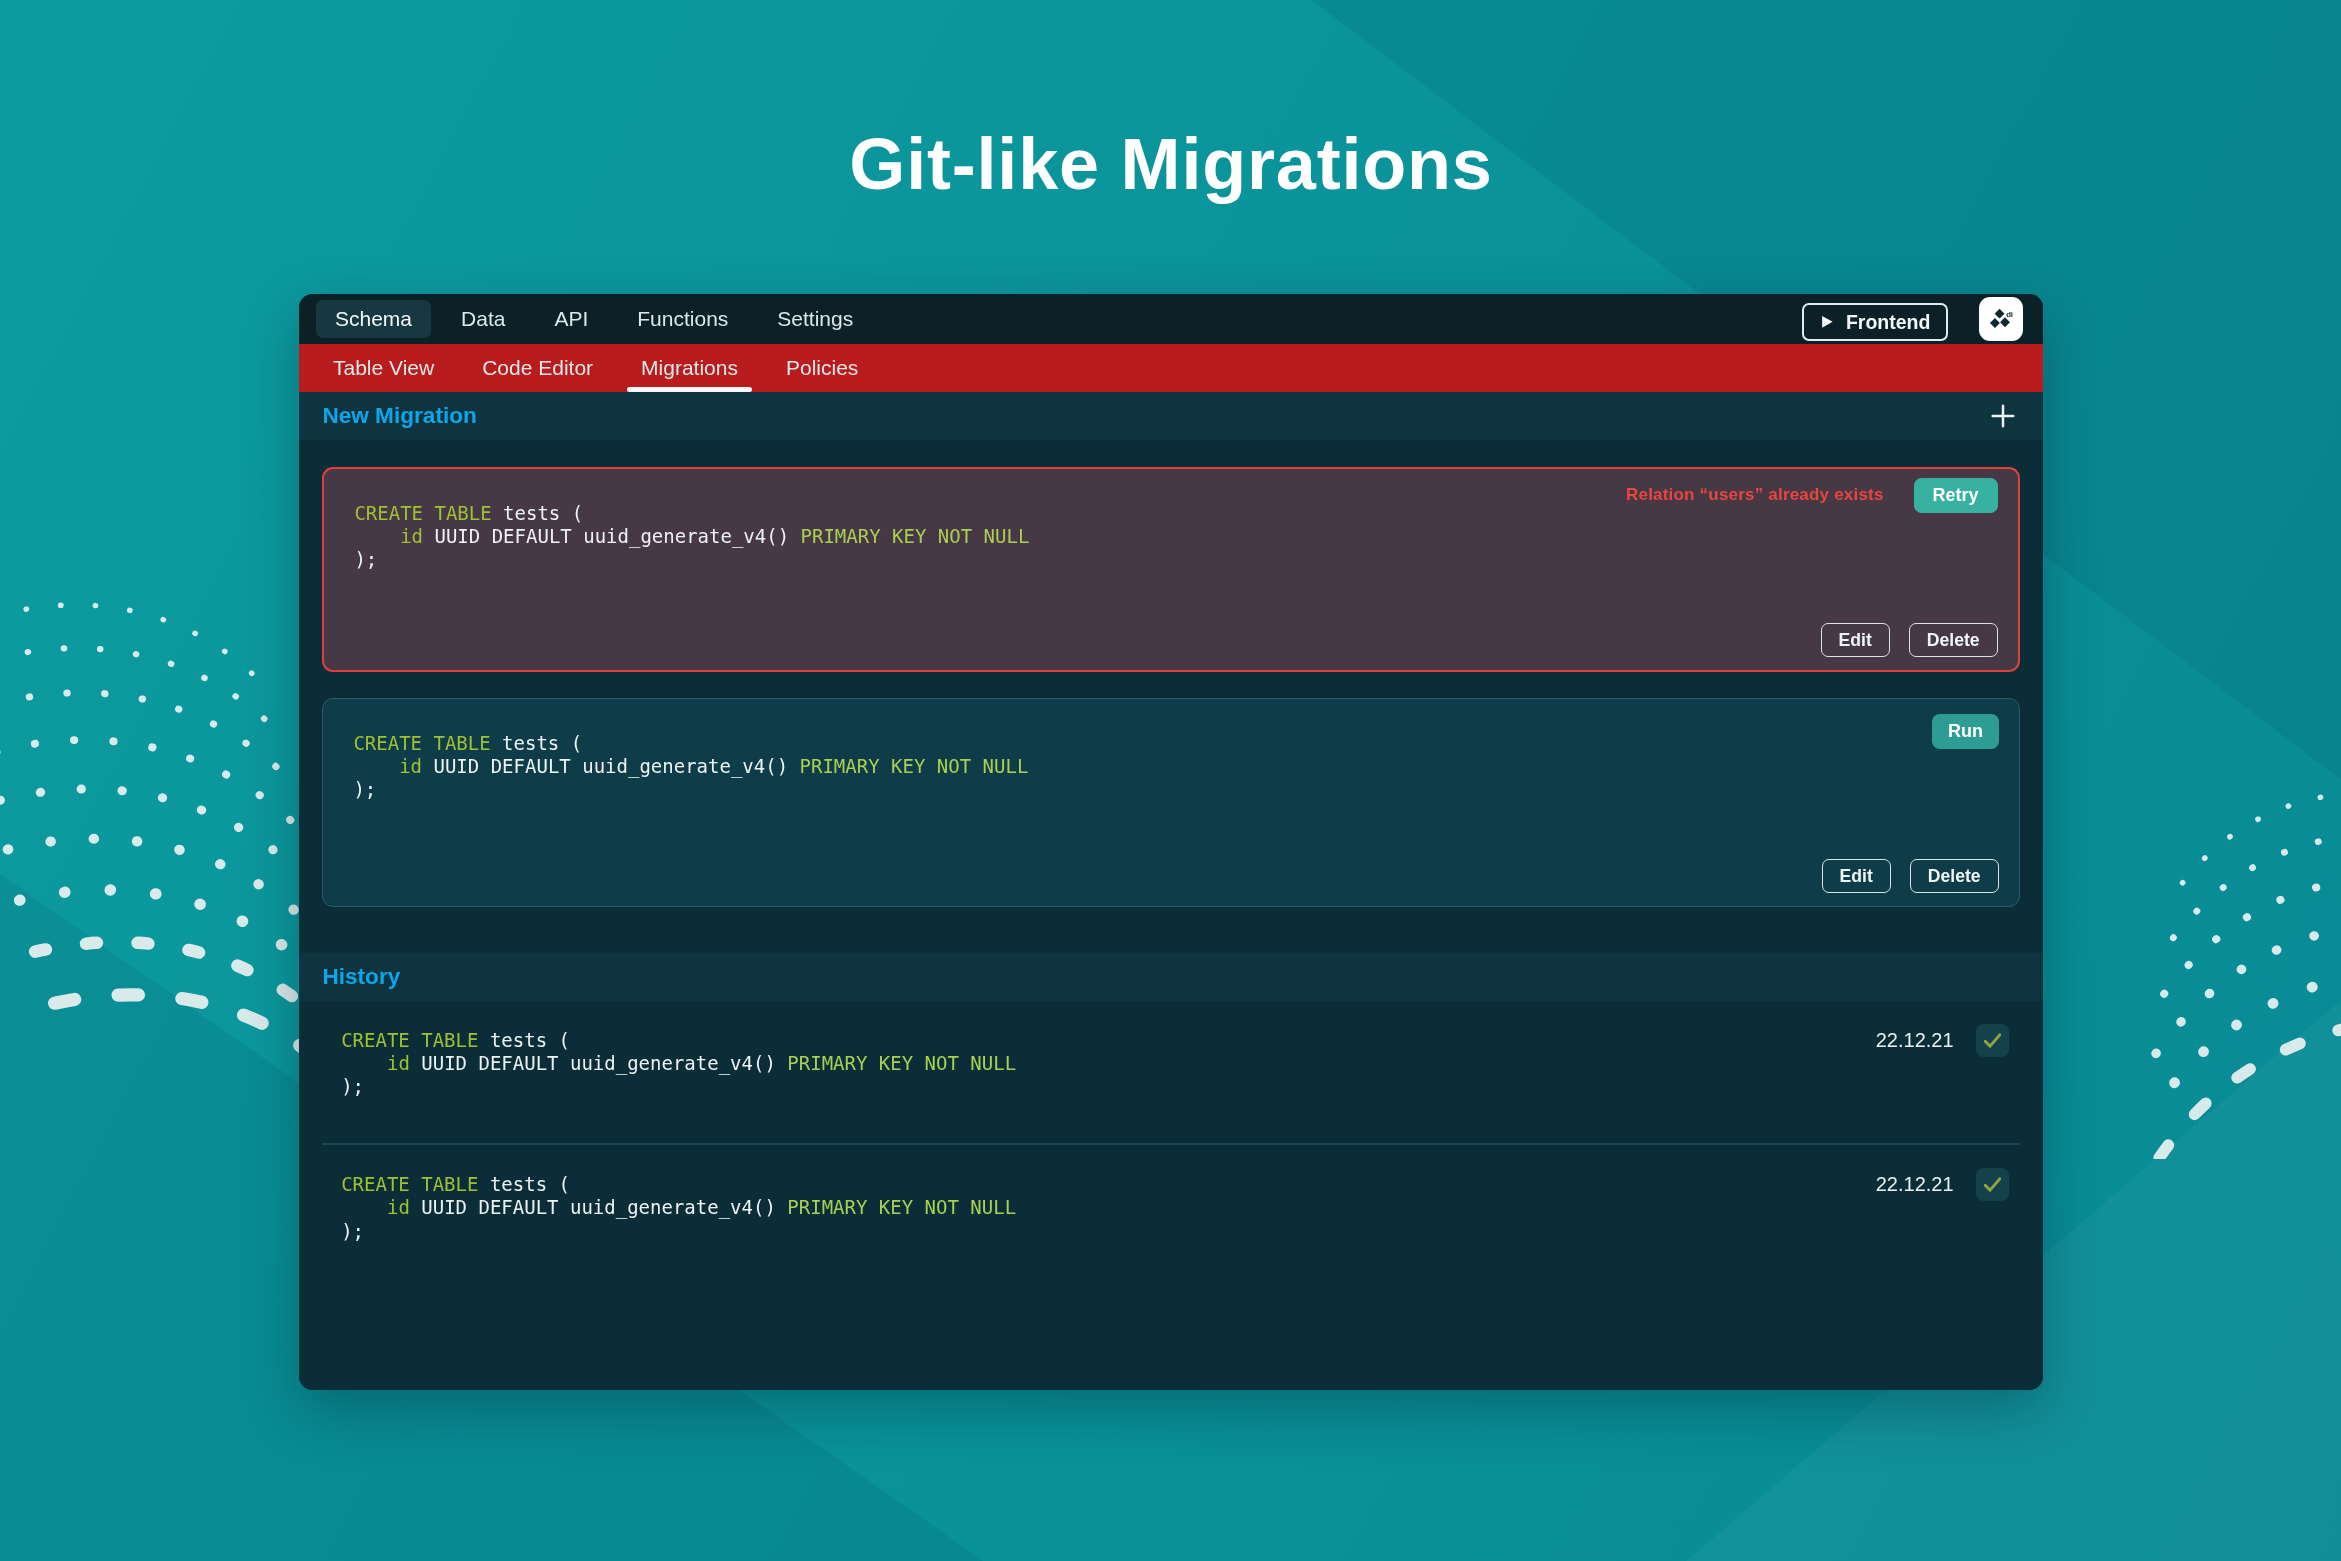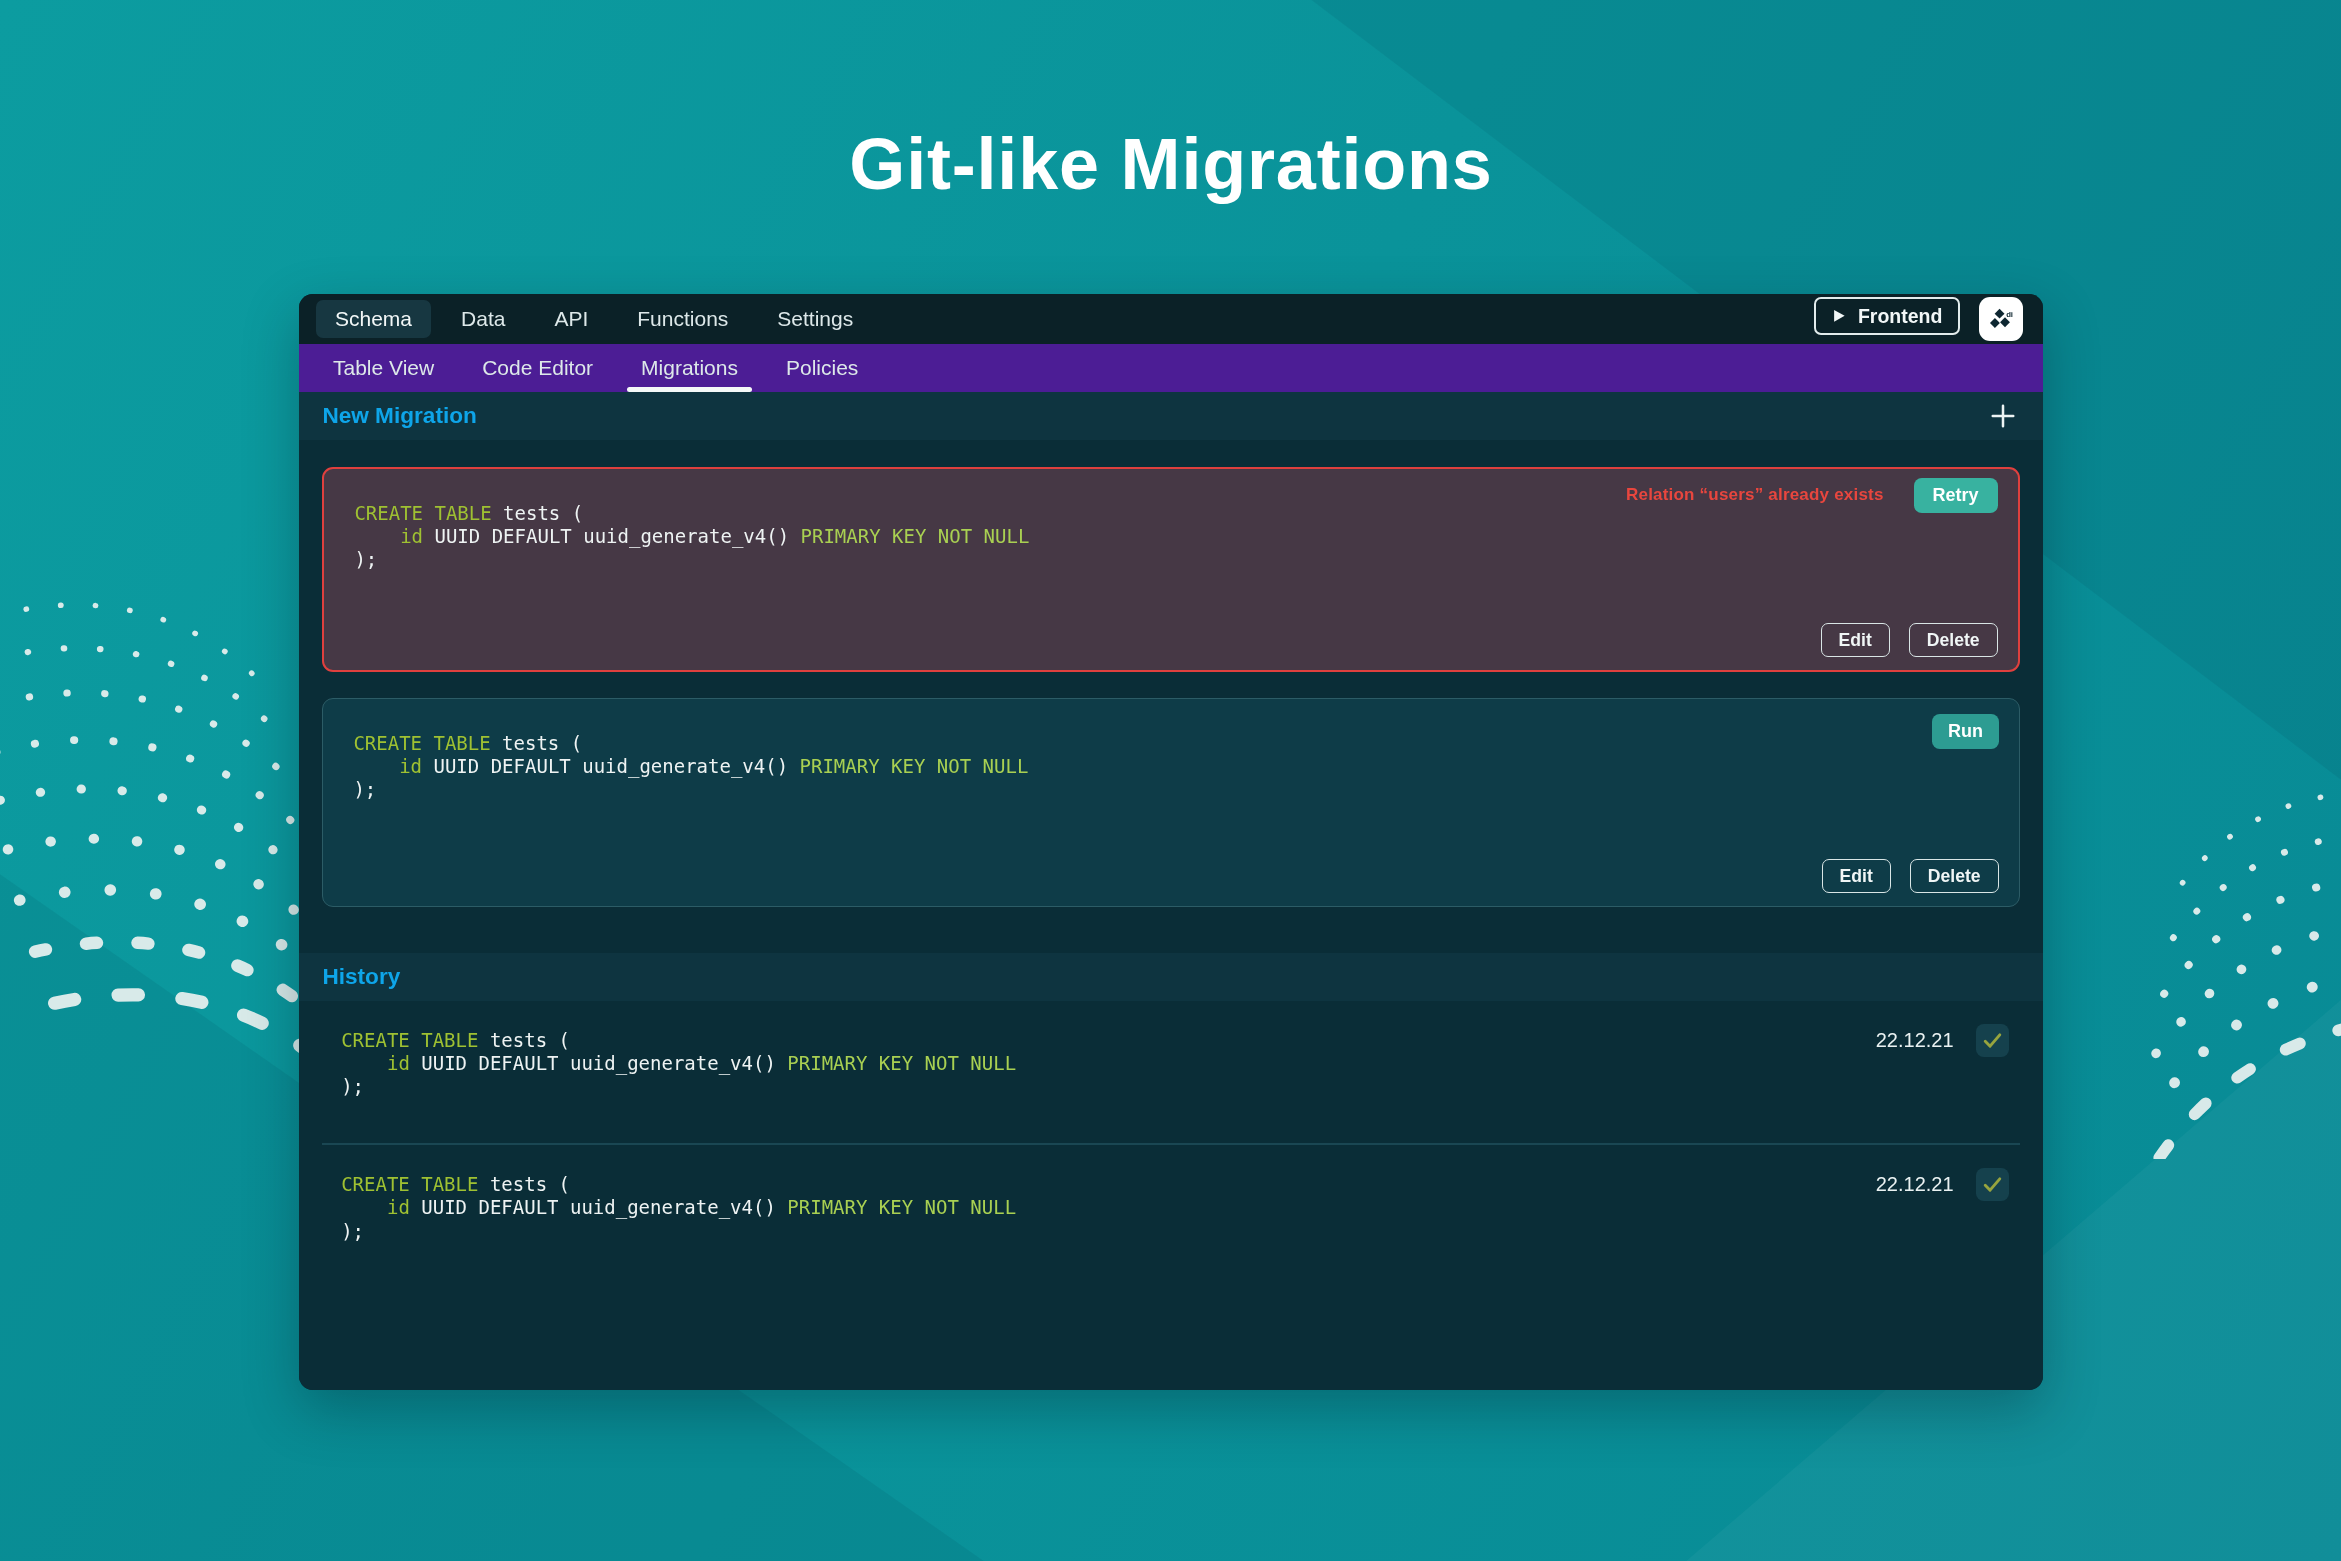--- a/index.html
+++ b/index.html
@@ -29,29 +29,29 @@
     box-shadow:0 20px 55px rgba(0,22,32,0.30);
     display:flex;flex-direction:column;}
   *{box-sizing:border-box;}
   
   .topnav{flex:0 0 50px;background:#0b2127;display:flex;align-items:center;
     padding:0 20px 0 17px;}
   .topnav-items{display:flex;align-items:center;}
   .topnav-item{color:#dde8e9;font-size:21px;padding:7px 19px;margin-right:11px;
     border-radius:7px;cursor:default;}
   .topnav-item.active{background:#173741;color:#f2f7f7;}
-  .topnav-right{margin-left:auto;display:flex;align-items:flex-start;gap:19px;}
+  .topnav-right{margin-left:auto;display:flex;align-items:flex-end;gap:31px;}
   .frontend-btn{display:flex;align-items:center;gap:11px;background:transparent;
     border:2px solid #e2ecec;border-radius:7px;color:#f2f7f7;
     font-size:19.5px;font-weight:600;padding:5.5px 15.6px;
     font-family:"Liberation Sans", sans-serif;}
   .logo-btn{width:44px;height:44px;border-radius:11px;background:#ffffff;border:none;
     display:flex;align-items:center;justify-content:center;padding:0;}
   
-  .subnav{flex:0 0 48px;background:#4c1d95;display:flex;align-items:stretch;
+  .subnav{flex:0 0 48px;background:#b91c1c;display:flex;align-items:stretch;
     padding:0 17px;}
   .subnav-item{color:#dde8e9;font-size:21px;padding:0 17px;margin-right:14px;
     display:flex;align-items:center;position:relative;}
   .subnav-item.active::after{content:"";position:absolute;left:3.1px;right:3.1px;bottom:0;
     height:5.5px;background:#f4f8f8;border-radius:3.1px;}
   
   .section-bar{height:48px;background:#0e3440;display:flex;align-items:center;
     justify-content:space-between;padding:0 23.4px;flex:0 0 auto;}
   .section-title{color:#0ea5e9;font-size:22.6px;font-weight:700;}
   .plus-btn{background:none;border:none;width:34px;height:34px;display:flex;

